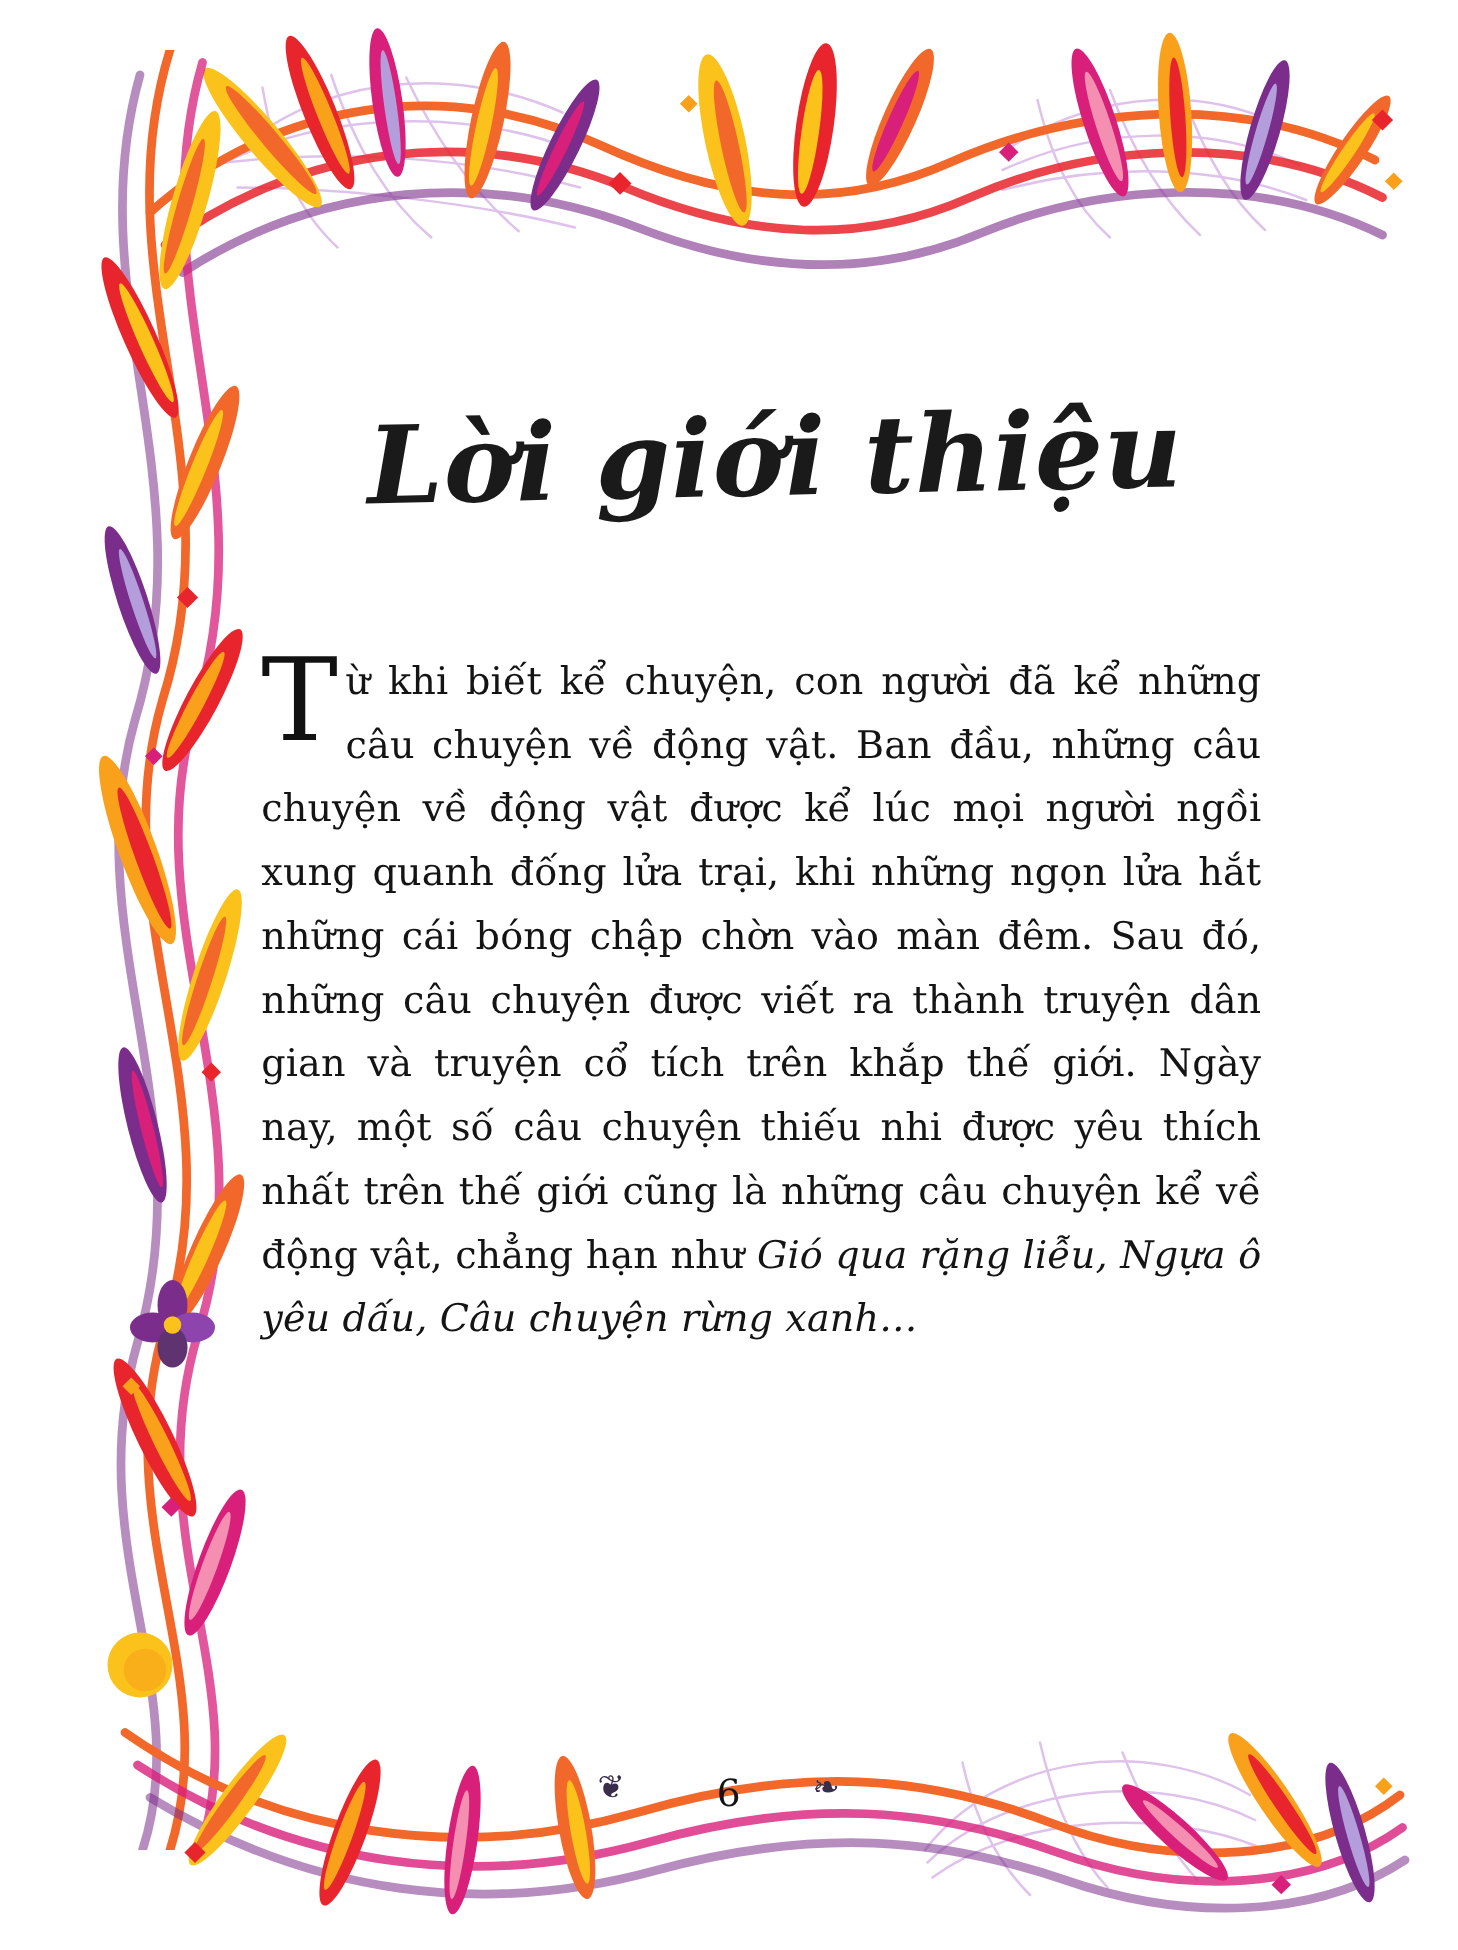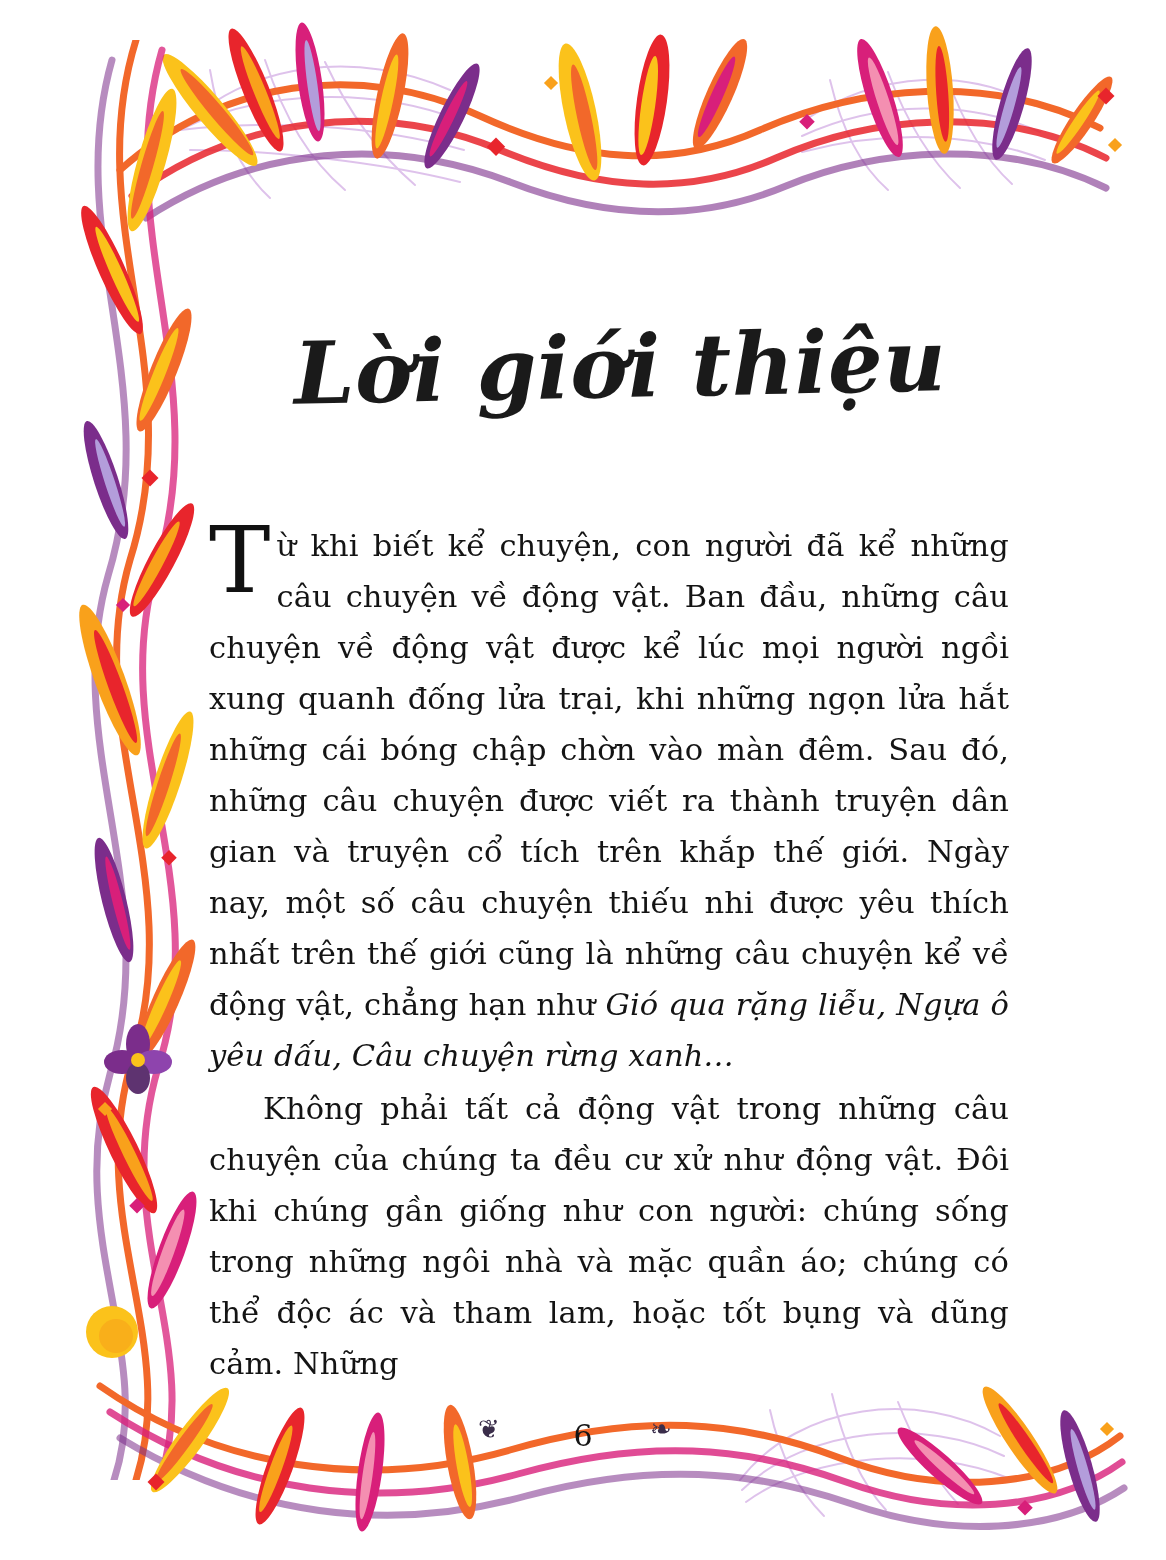--- a/index.html
+++ b/index.html
@@ -329,20 +329,19 @@
       <rect x="110" y="186" width="12" height="12" fill="#e8252c" transform="rotate(45 116 192)"></rect>
       <rect x="980" y="212" width="11" height="11" fill="#d81f7a" transform="rotate(45 985 217)"></rect>
       <rect x="1062" y="134" width="10" height="10" fill="#f9a11b" transform="rotate(45 1067 139)"></rect>
     </g>
   </svg>
 
   <h1 class="title">Lời giới thiệu</h1>
 
   <div class="content">
     <p class="para"><span class="dropcap">T</span><span>ừ khi biết kể chuyện, con người đã kể những câu chuyện về động vật. Ban đầu, những câu chuyện về động vật được kể lúc mọi người ngồi xung quanh đống lửa trại, khi những ngọn lửa hắt những cái bóng chập chờn vào màn đêm. Sau đó, những câu chuyện được viết ra thành truyện dân gian và truyện cổ tích trên khắp thế giới. Ngày nay, một số câu chuyện thiếu nhi được yêu thích nhất trên thế giới cũng là những câu chuyện kể về động vật, chẳng hạn như </span><span class="italic">Gió qua rặng liễu, Ngựa ô yêu dấu, Câu chuyện rừng xanh…</span></p>
-    <p class="para">Không phải tất cả động vật trong những câu chuyện của chúng ta đều cư xử như động vật. Đôi khi chúng gần giống như con người: chúng sống trong những ngôi nhà và mặc quần áo; chúng có thể độc ác và tham lam, hoặc tốt bụng và dũng cảm. Những</p>
   </div>
 
   <span class="folio-flourish left">❦</span>
   <div class="folio">6</div>
   <span class="folio-flourish right">❧</span>
 
 </div>
 
 </body></html>

